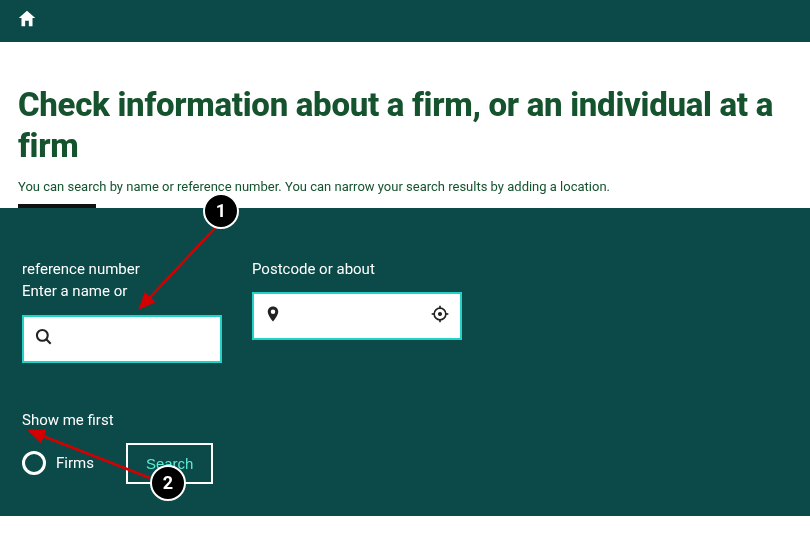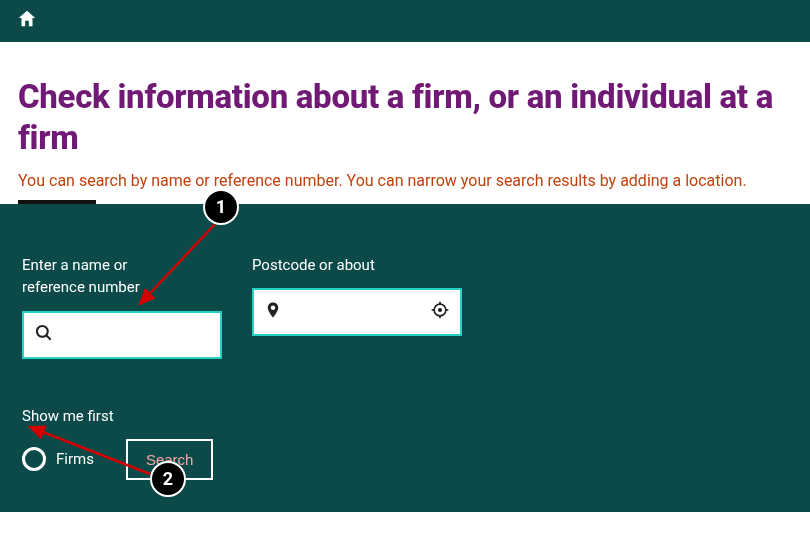--- a/index.html
+++ b/index.html
@@ -17,28 +17,28 @@
     padding-left: 16px;
   }
   .topbar svg { fill: #fff; }
   .content {
     padding: 18px 18px 0 18px;
   }
   .page-title {
     font-size: 33px;
     font-weight: 800;
     line-height: 1.25;
-    color: #701a75;
-    margin-top: 16px;
+    color: #14532d;
+    margin-top: 24px;
     margin-bottom: 12px;
     letter-spacing: -0.3px;
   }
   .page-subtitle {
-    font-size: 16px;
-    color: #c2410c;
+    font-size: 13px;
+    color: #14532d;
     margin-bottom: 10px;
   }
   .underline {
     width: 78px;
     height: 4px;
     background: #111;
     margin-bottom: 0;
   }
   .search-panel {
     background: #0c4a4a;
@@ -102,21 +102,21 @@
     border: 3px solid #fff;
     border-radius: 50%;
   }
   .radio-text {
     font-size: 15px;
     color: #fff;
   }
   .search-btn {
     border: 2px solid #fff;
     background: transparent;
-    color: #fca5a5;
+    color: #5eead4;
     font-size: 15px;
     padding: 10px 18px;
     cursor: pointer;
     margin-left: 10px;
   }
   
   .anno-badge {
     position: absolute;
     width: 36px;
     height: 36px;
@@ -166,22 +166,22 @@
     <line x1="215" y1="20" x2="140" y2="100" stroke="#d40000" stroke-width="2.5" marker-end="url(#arrowhead)"></line>
     <line x1="150" y1="270" x2="30" y2="223" stroke="#d40000" stroke-width="2.5" marker-end="url(#arrowhead)"></line>
   </svg>
 
   <div class="anno-badge" style="left:203px; top:-15px;">1</div>
   <div class="anno-badge" style="left:150px; top:257px;">2</div>
 
   <div class="form-row">
     <div class="field-group">
       <div class="field-label">
+        <div>reference number</div>
         <div>Enter a name or</div>
-        <div>reference number</div>
       </div>
       <div class="input-wrap name">
         <span class="input-icon">
           <svg width="20" height="20" viewBox="0 0 24 24" fill="none" stroke="#222" stroke-width="2.5">
               <circle cx="10" cy="10" r="6.5"></circle>
               <line x1="15" y1="15" x2="20" y2="20"></line>
             </svg>
         </span>
         <input type="text" value="" style="">
       </div>

